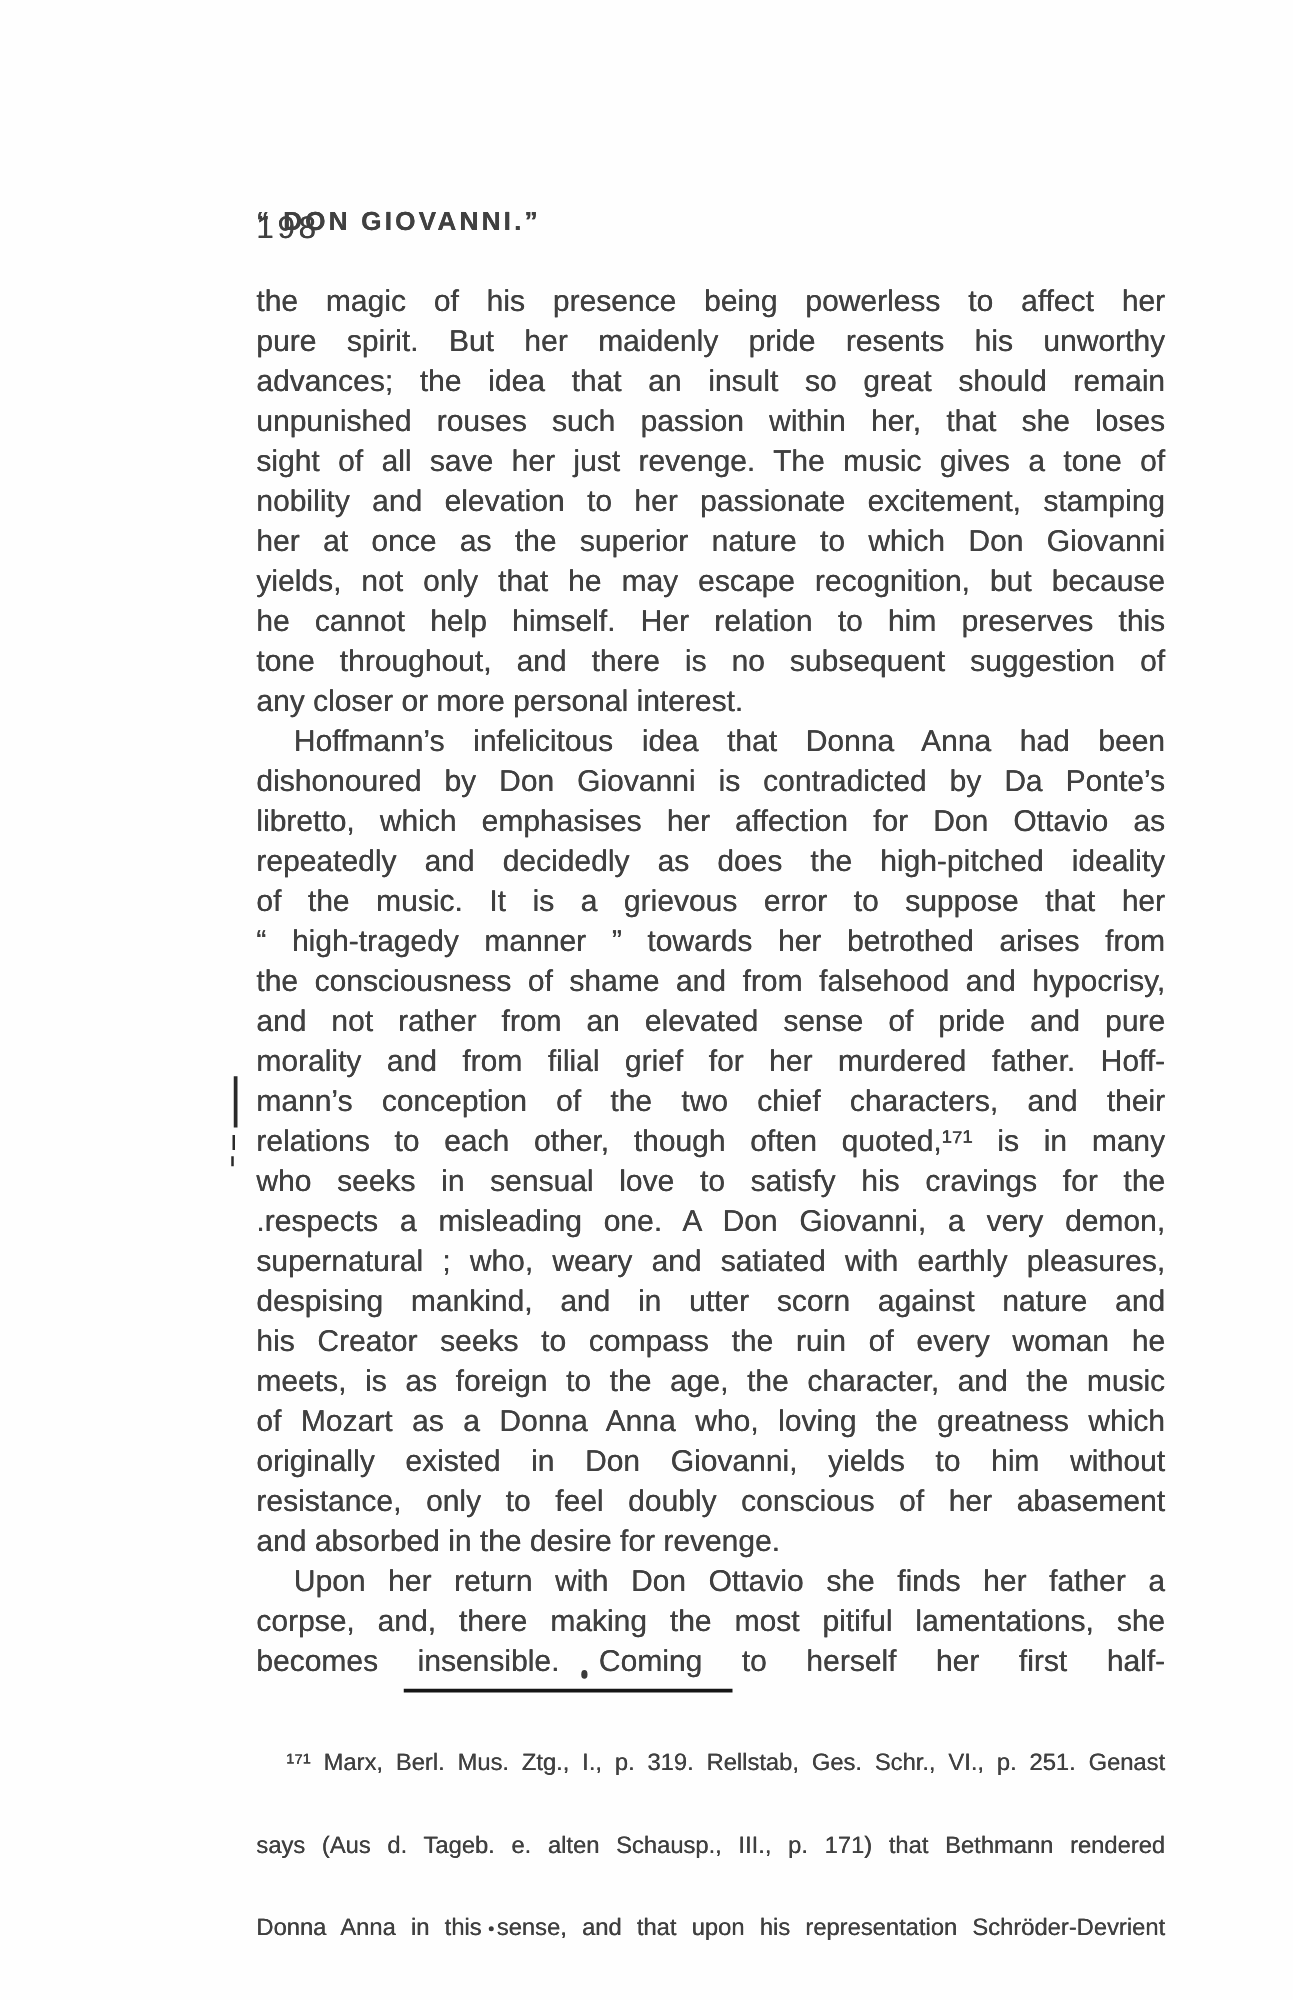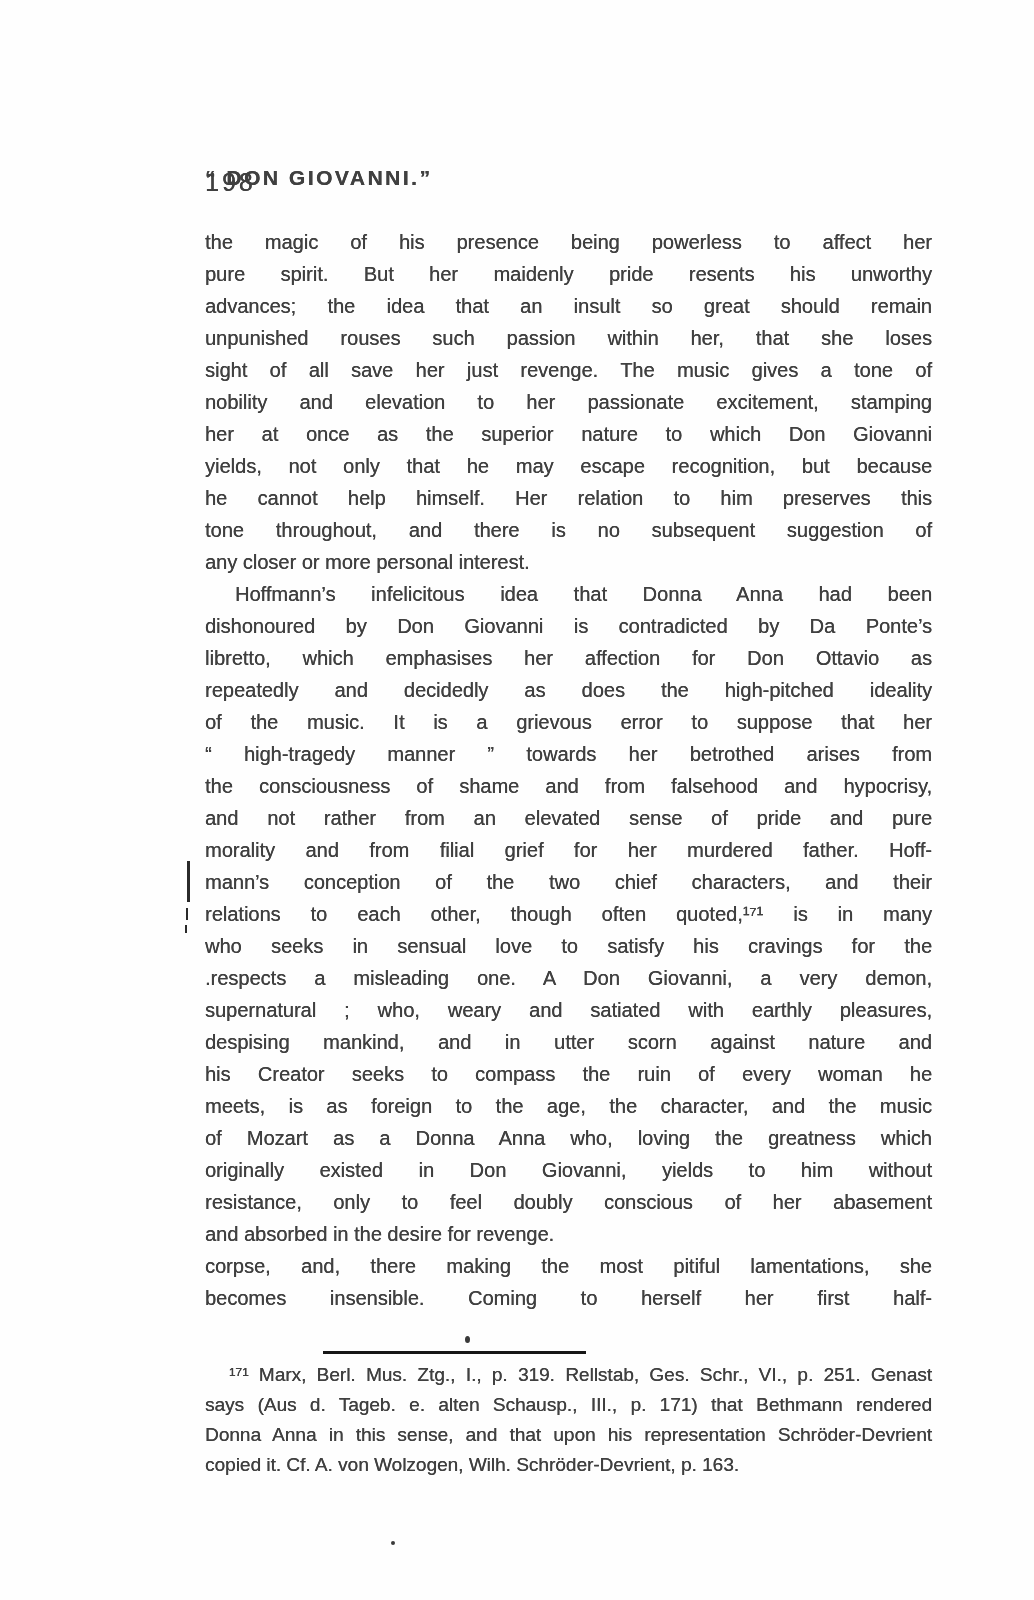--- a/index.html
+++ b/index.html
@@ -17,37 +17,37 @@
     position:absolute;left:0;top:2px;
     font-size:25px;letter-spacing:3px;
   }
   .running-title{
     display:block;text-align:left;
     font-size:21px;letter-spacing:2.5px;
     font-weight:600;
   }
   #body-text{
     position:absolute;left:205px;top:226px;width:727px;
-    font-size:20px;line-height:32px;
+    font-size:24px;line-height:32px;
   }
   .line{
     text-align:justify;
     text-align-last:justify;
   }
   .line.no-just{text-align-last:left;}
   .line.indent{text-indent:30px;}
   .fn-rule{
     position:absolute;left:323px;top:1351px;
     width:263px;height:3px;background:#161616;
   }
   #footnote{
     position:absolute;left:205px;top:1360px;width:727px;
     font-size:19px;line-height:30px;
   }
-  #footnote .line{text-align:justify;text-align-last:justify;}
+  #footnote .line{text-align:justify;text-align-last:justify;margin-top:36px;}
   #footnote .line.no-just{text-align-last:left;}
   #footnote .line.indent{text-indent:24px;}
   
   .margin-mark{position:absolute;background:#2a2a2a;}
   .mm-solid{left:187px;top:861px;width:3px;height:41px;}
   .mm-dash1{left:186px;top:908px;width:2px;height:12px;}
   .mm-dash2{left:185px;top:925px;width:2px;height:8px;}
   
   .speck{position:absolute;background:#3a3a3a;border-radius:50%;}
   .sp1{left:465px;top:1336px;width:5px;height:7px;}
@@ -93,20 +93,21 @@
       <div class="line">who seeks in sensual love to satisfy his cravings for the</div>
       <div class="line">.respects a misleading one.  A Don Giovanni, a very demon,</div>
       <div class="line">supernatural ; who, weary and satiated with earthly pleasures,</div>
       <div class="line">despising mankind, and in utter scorn against nature and</div>
       <div class="line">his Creator seeks to compass the ruin of every woman he</div>
       <div class="line">meets, is as foreign to the age, the character, and the music</div>
       <div class="line">of Mozart as a Donna Anna who, loving the greatness which</div>
       <div class="line">originally existed in Don Giovanni, yields to him without</div>
       <div class="line">resistance, only to feel doubly conscious of her abasement</div>
       <div class="line no-just">and absorbed in the desire for revenge.</div>
+      <div class="line indent">Upon her return with Don Ottavio she finds her father a</div>
       <div class="line">corpse, and, there making the most pitiful lamentations, she</div>
       <div class="line">becomes insensible.   Coming to herself her first half-</div>
     </main>
 
   <div class="fn-rule"></div>
 
   <section id="footnote">
       <div class="line indent">¹⁷¹ Marx, Berl. Mus. Ztg., I., p. 319.  Rellstab, Ges. Schr., VI., p. 251.  Genast</div>
       <div class="line">says (Aus d. Tageb. e. alten Schausp., III., p. 171) that Bethmann rendered</div>
       <div class="line">Donna Anna in this sense, and that upon his representation  Schröder-Devrient</div>

